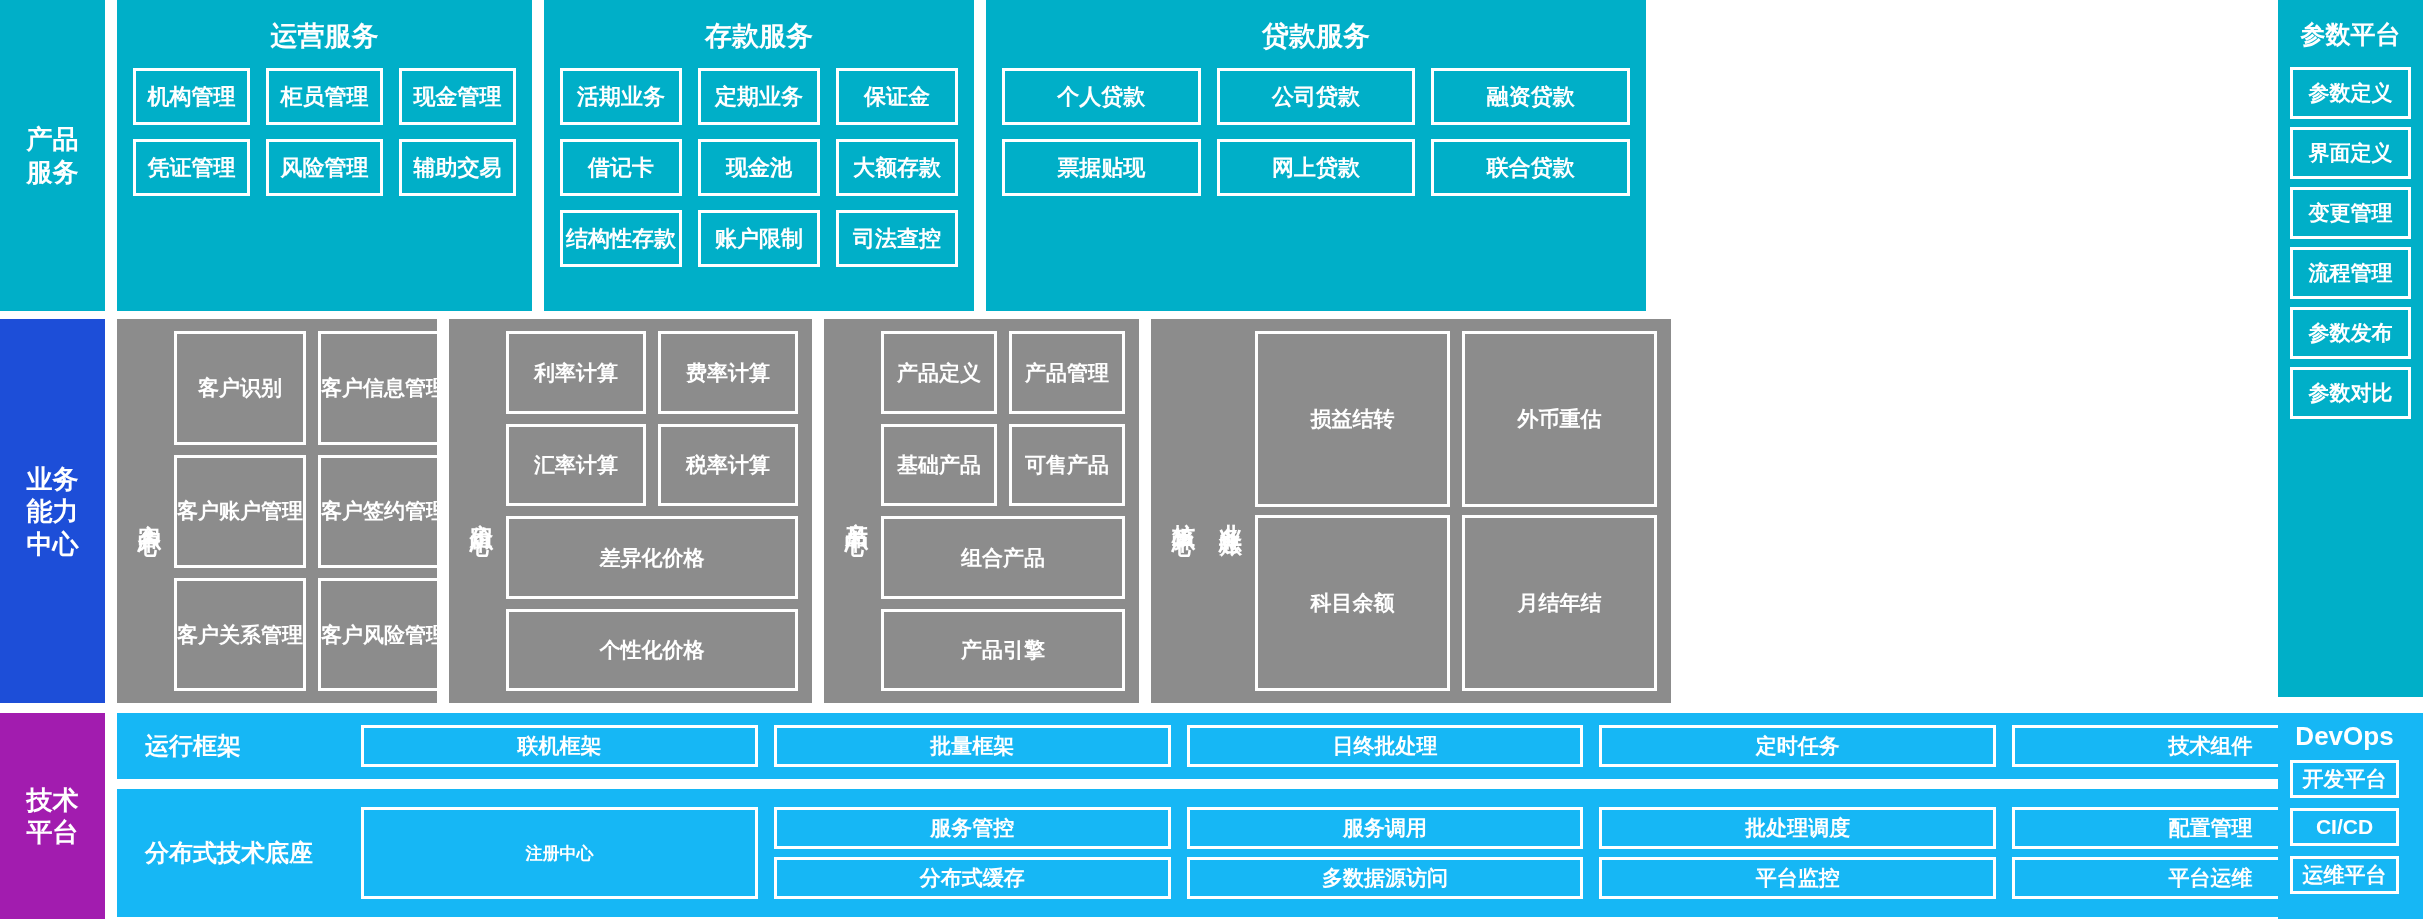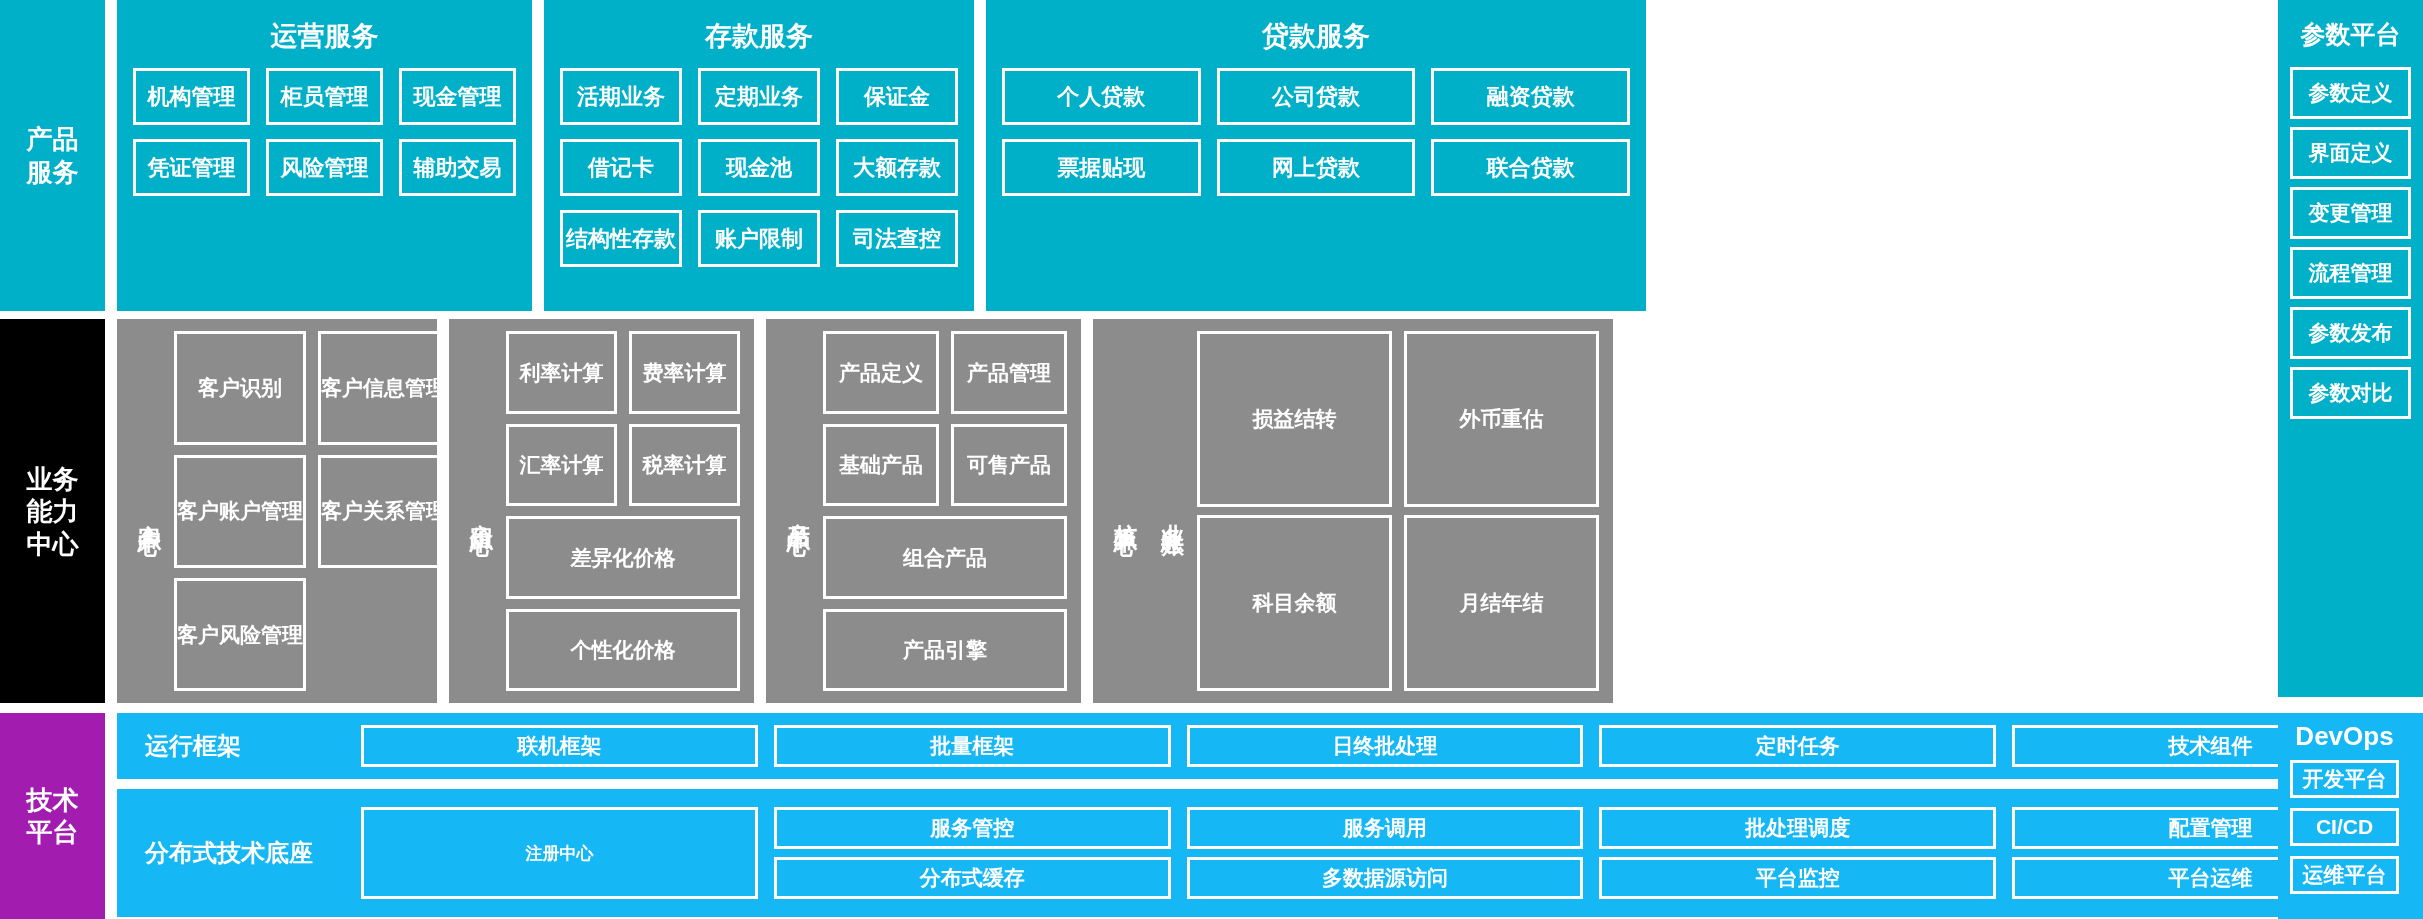--- a/index.html
+++ b/index.html
@@ -49,39 +49,39 @@
     width: 145px; height: 697px;
     background: #00AFC8;
     display: flex; flex-direction: column; align-items: center;
     padding: 10px 12px 12px 12px;
   }
   .rightcol .svc-title { font-size: 25px; margin: 8px 0 16px 0; }
   .param-tile { width: 100%; height: 52px; font-size: 21px; margin-bottom: 8px; }
 
   
   .row2 { height: 385px; display: flex; gap: 12px; margin-top: 8px; }
-  .r2-label { width: 105px; background: #000000; }
+  .r2-label { width: 105px; background: #1d4ed8; }
   .center {
     background: #8C8C8C;
     display: flex; align-items: stretch;
     padding: 12px 14px 12px 10px;
   }
   .vlabel {
     writing-mode: vertical-rl;
     color: #fff; font-weight: bold; font-size: 23px;
     letter-spacing: 3px;
     display: flex; align-items: center; justify-content: center;
     padding: 0 8px; flex: 0 0 auto;
   }
   .c-grid { display: grid; gap: 10px 12px; flex: 1; }
   .c-tile { font-size: 21px; }
 
   .ctr-cust { width: 320px; }
   .ctr-cust .c-grid { grid-template-columns: repeat(2, 1fr); grid-template-rows: repeat(3, 1fr); }
-  .ctr-price { width: 305px; }
+  .ctr-price { width: 363px; }
   .ctr-price .c-grid { grid-template-columns: repeat(2, 1fr); grid-template-rows: repeat(4, 1fr); }
   .ctr-prod { width: 315px; }
   .ctr-prod .c-grid { grid-template-columns: repeat(2, 1fr); grid-template-rows: repeat(4, 1fr); }
   .span2 { grid-column: 1 / span 2; }
   .ctr-acct { width: 520px; }
   .acct-body { display: flex; flex-direction: column; flex: 1; gap: 18px; }
   .acct-sub { display: flex; flex: 1; }
   .acct-grid { display: grid; grid-template-columns: repeat(2, 1fr); grid-template-rows: repeat(2, 1fr); gap: 8px 12px; flex: 1; }
 
   
@@ -161,20 +161,21 @@
     <div class="row-label r2-label">
       <span id="lbl-business">业务<br>能力<br>中心</span>
     </div>
 
     <div class="center ctr-cust">
       <div class="vlabel">客户中心</div>
       <div class="c-grid">
         <div class="tile c-tile">客户识别</div>
         <div class="tile c-tile">客户信息管理</div>
         <div class="tile c-tile">客户账户管理</div>
+        <div class="tile c-tile">客户签约管理</div>
         <div class="tile c-tile">客户关系管理</div>
         <div class="tile c-tile">客户风险管理</div>
       </div>
     </div>
 
     <div class="center ctr-price">
       <div class="vlabel">定价中心</div>
       <div class="c-grid">
         <div class="tile c-tile">利率计算</div>
         <div class="tile c-tile">费率计算</div>

